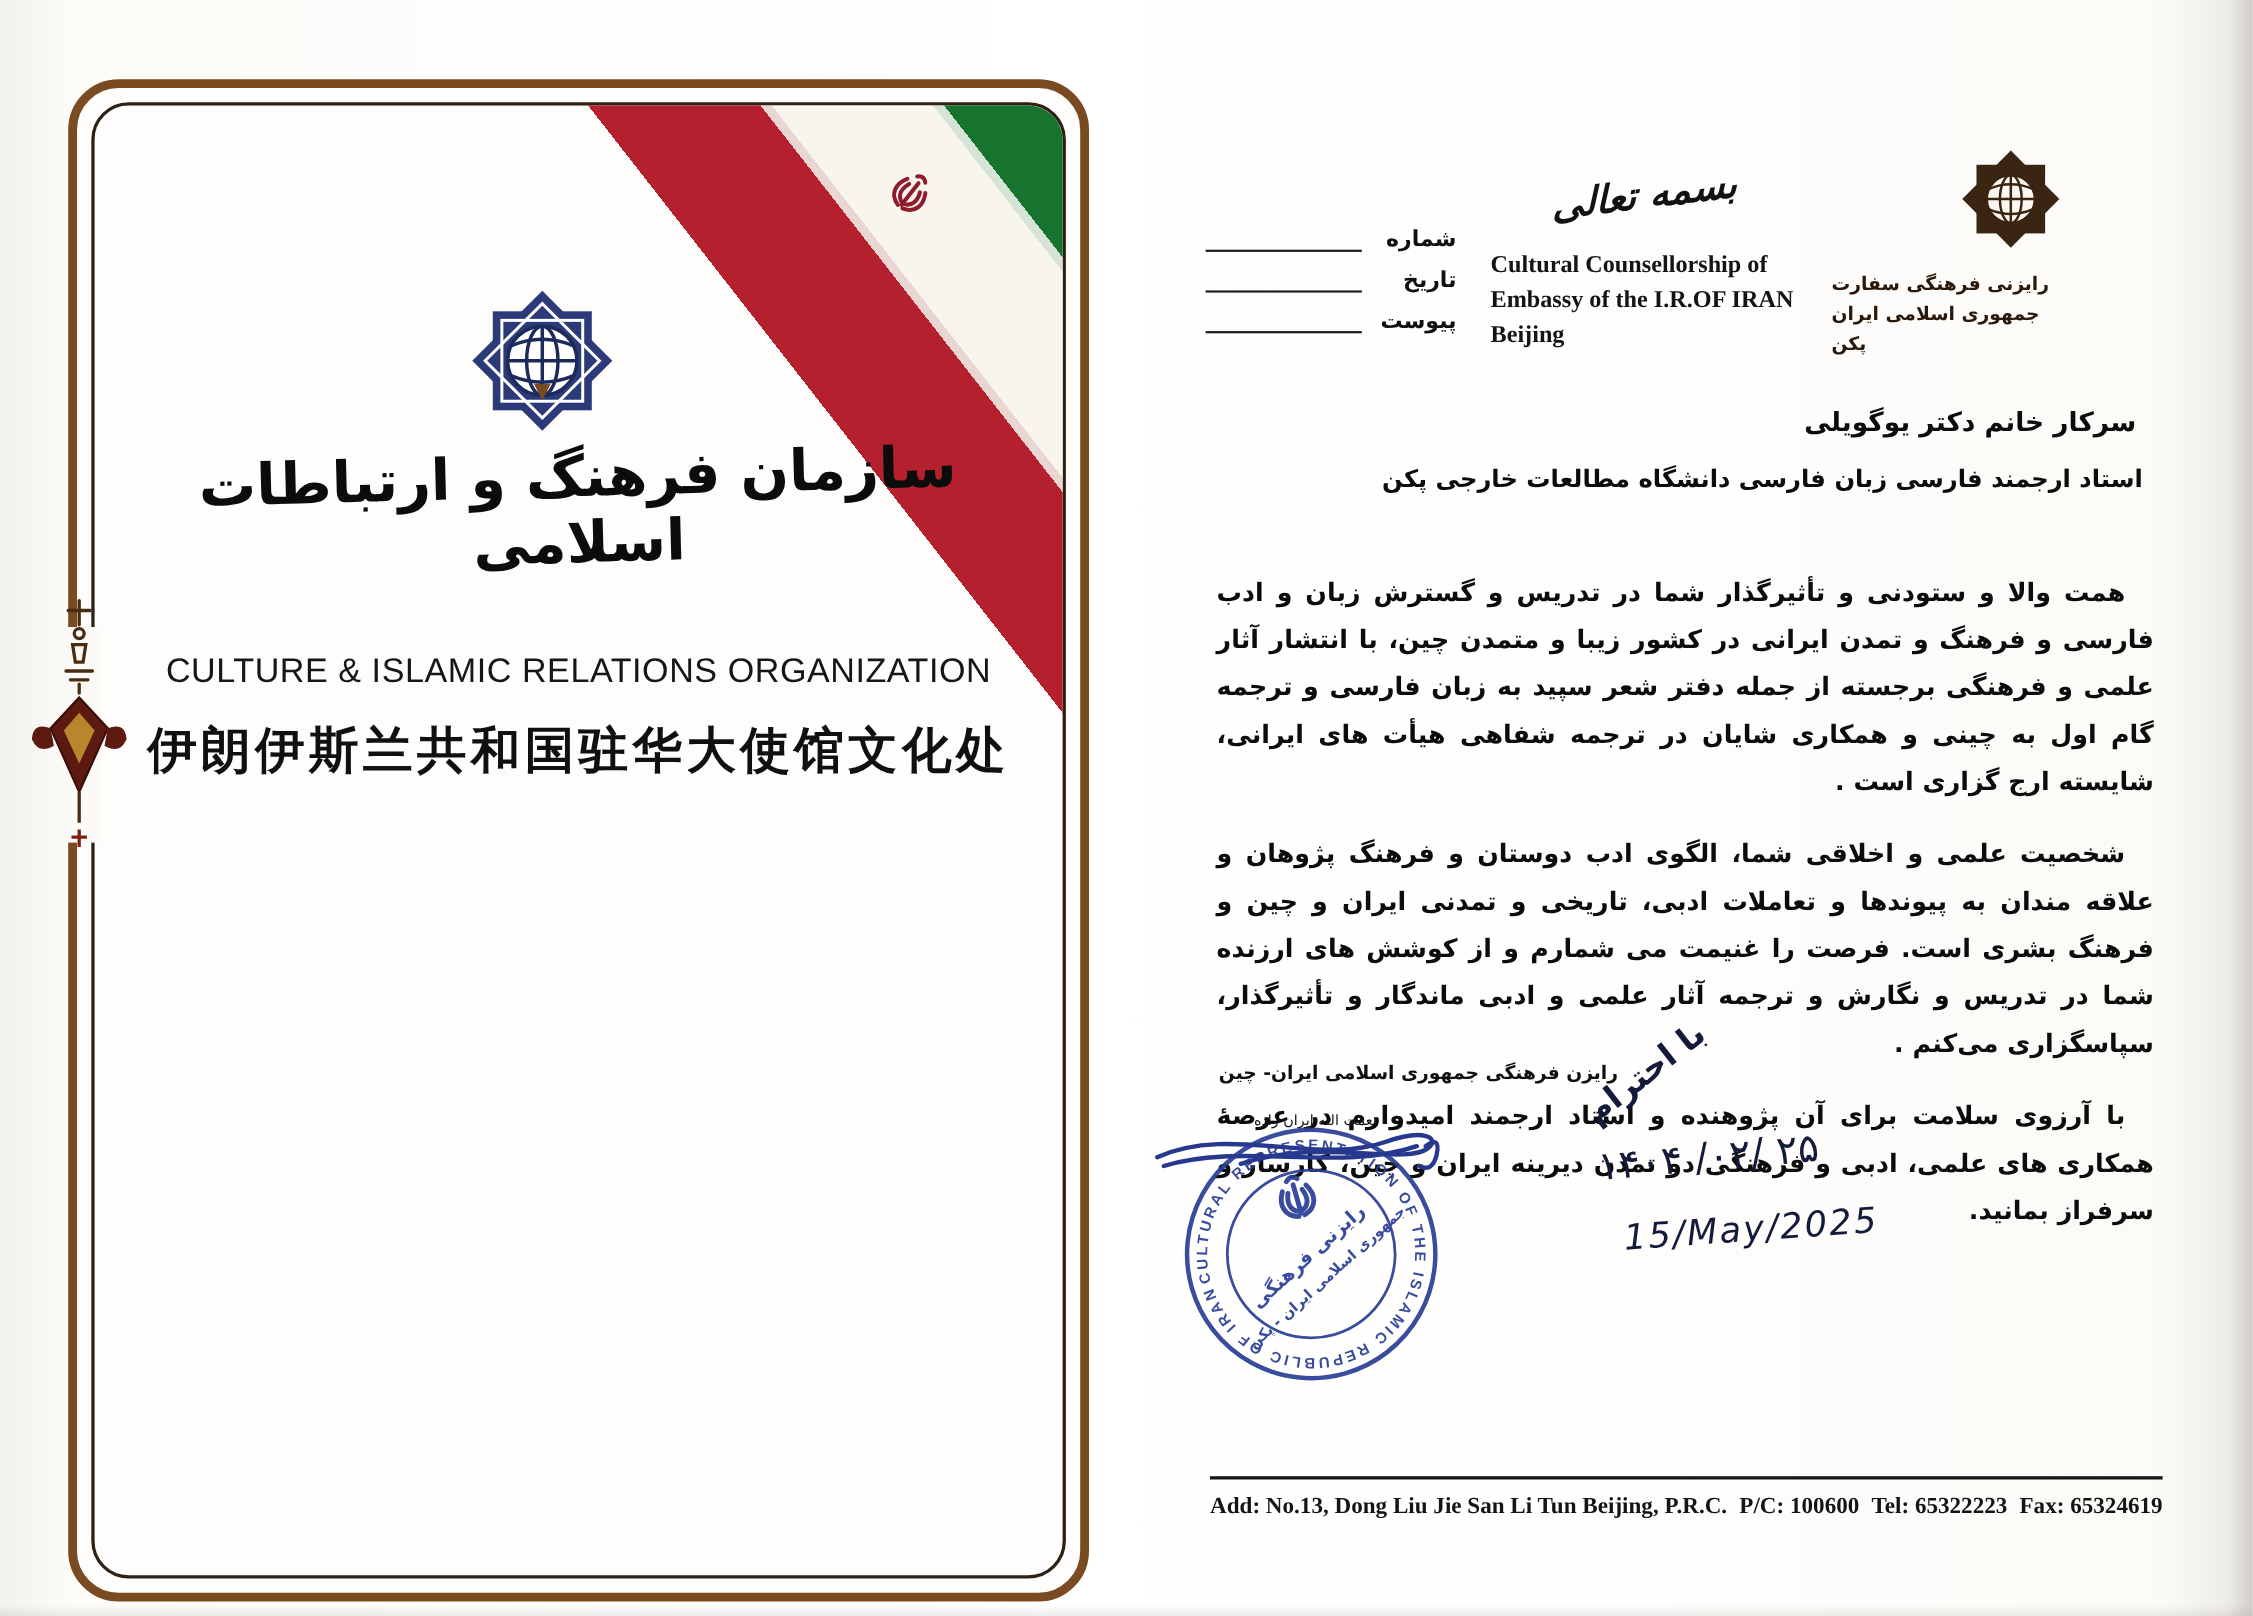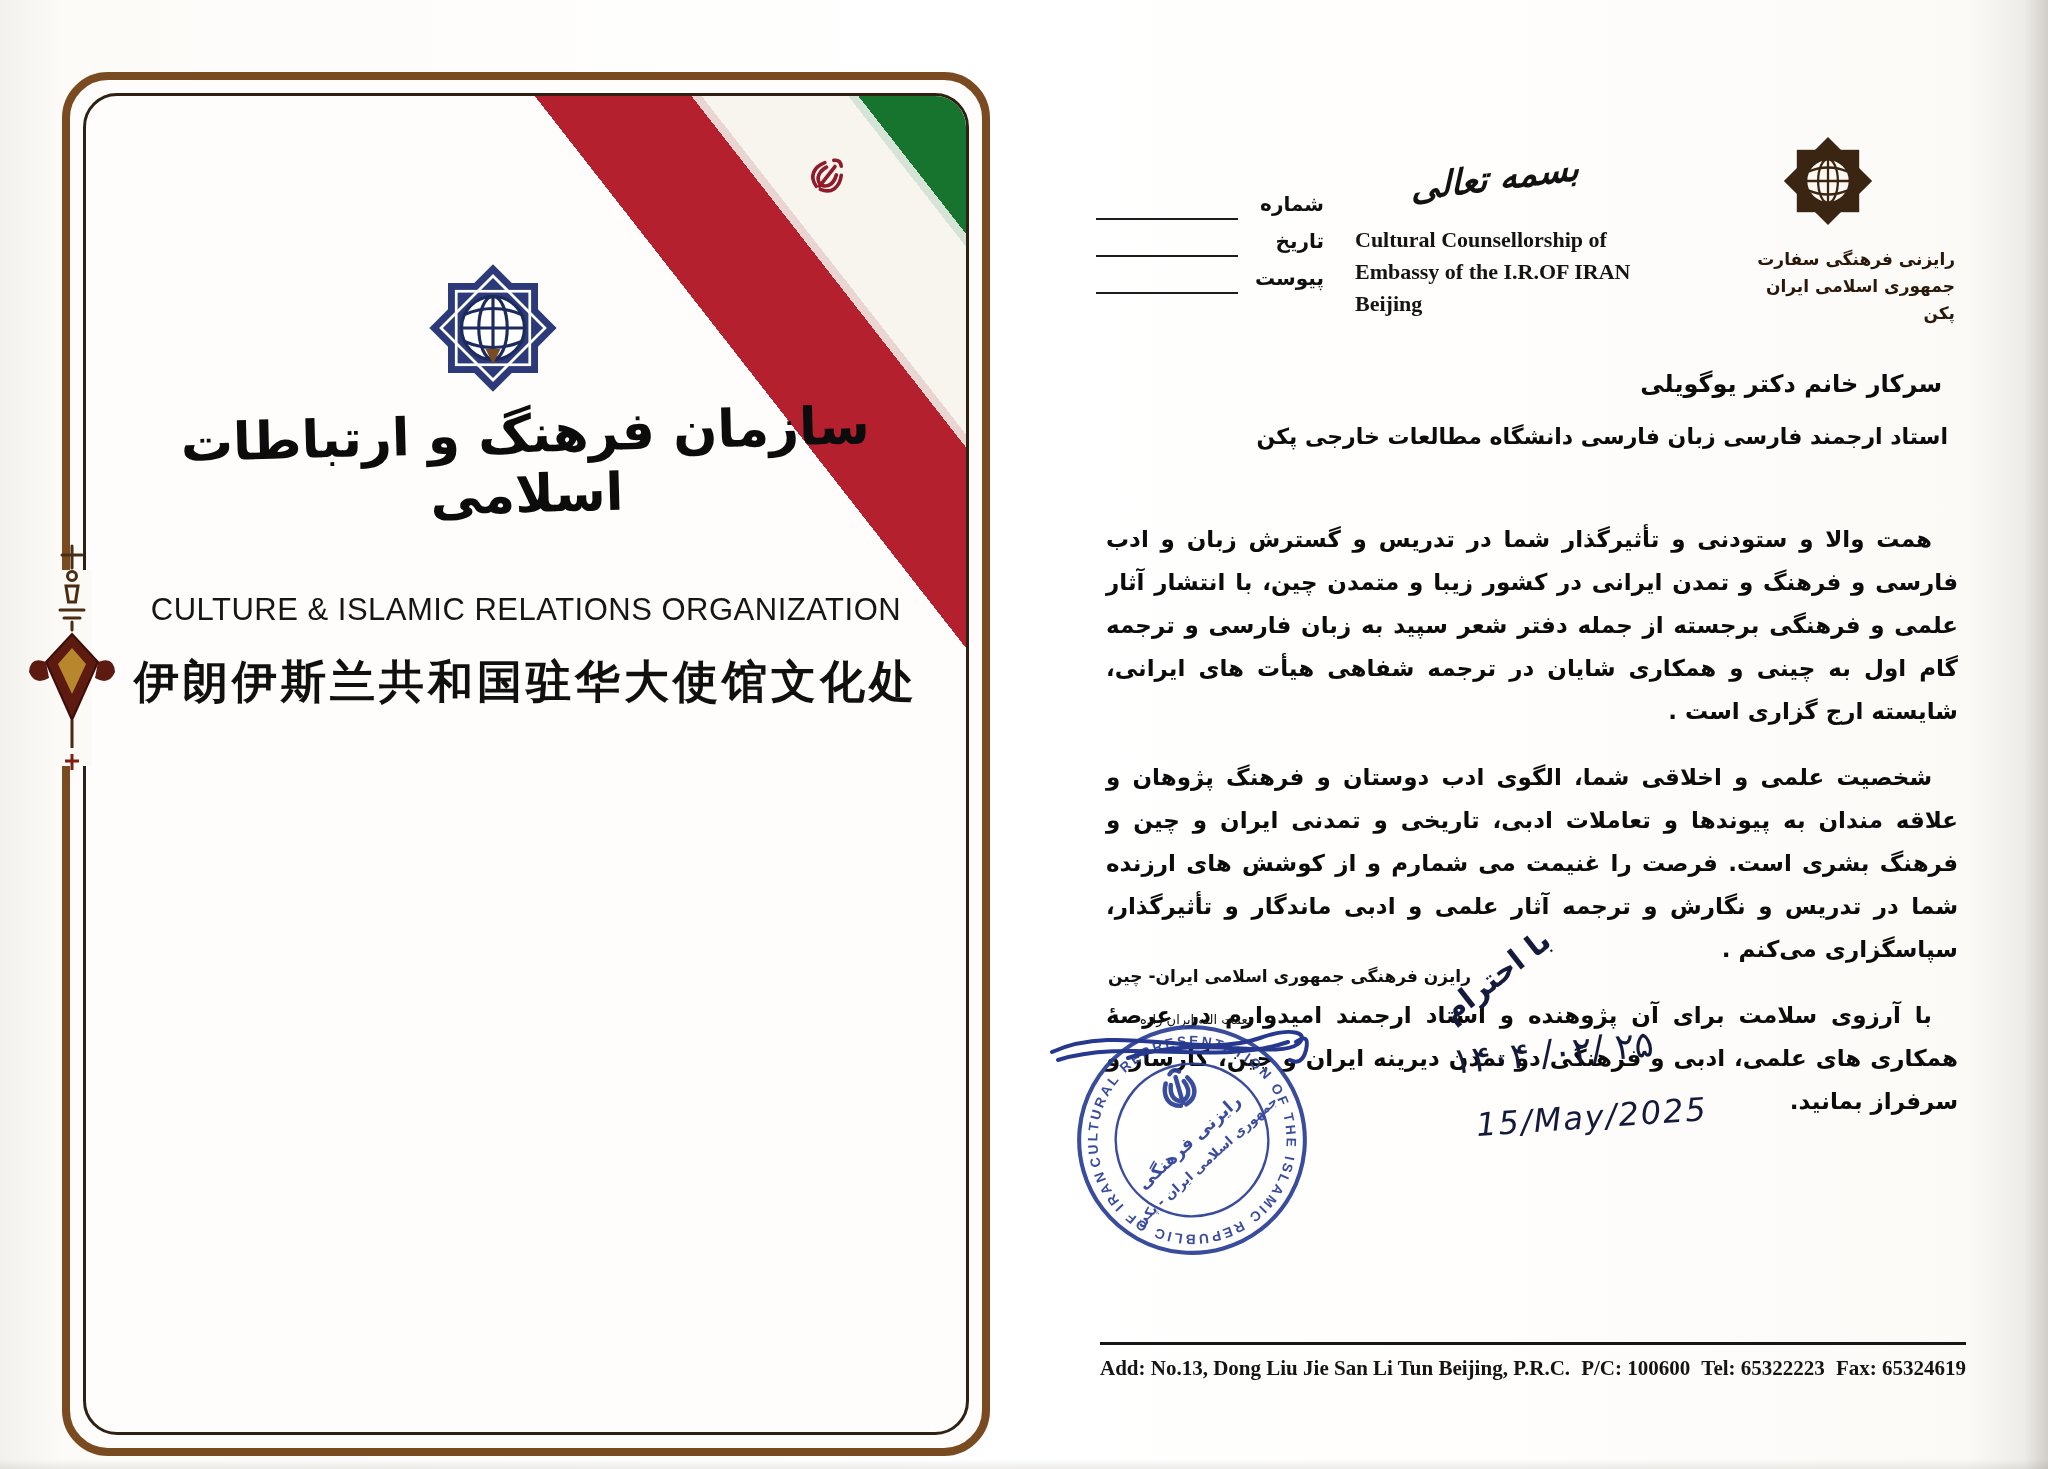--- a/index.html
+++ b/index.html
@@ -45,25 +45,25 @@
     position:absolute;left:371px;top:158px;width:200px;text-align:center;direction:rtl;
     font-size:35px;font-weight:bold;font-style:italic;color:#121212;
     transform:rotate(-7deg) skewX(-6deg);
   }
   .header-en{
     position:absolute;left:331px;top:224px;width:300px;
     font-family:"Liberation Serif",serif;font-weight:bold;font-size:22px;line-height:32px;color:#141414;
   }
   .ciro-logo-brown{position:absolute;left:752px;top:128px;width:104px;height:106px;}
   .header-fa{
-    position:absolute;left:641px;top:246px;width:290px;text-align:right;direction:rtl;
+    position:absolute;left:641px;top:246px;width:290px;text-align:left;direction:rtl;
     font-size:17px;font-weight:bold;line-height:27px;color:#2a180a;
   }
   .ref-block{position:absolute;left:72px;top:192px;width:228px;}
-  .ref-row{display:flex;align-items:flex-start;gap:20px;height:37px;}
+  .ref-row{display:flex;align-items:flex-end;gap:20px;height:37px;}
   .ref-line{flex:1;border-bottom:2px solid #1c1c1c;height:26px;}
   .ref-label{width:66px;font-size:20px;font-weight:bold;direction:rtl;color:#101010;}
   .addressee1{position:absolute;right:106px;top:370px;direction:rtl;font-size:24px;font-weight:bold;color:#0c0c0c;}
   .addressee2{position:absolute;right:100px;top:424px;direction:rtl;font-size:22px;font-weight:bold;color:#0c0c0c;}
   .body{
     position:absolute;left:82px;top:518px;width:852px;direction:rtl;text-align:justify;
     font-size:23px;font-weight:bold;line-height:43px;color:#0c0c0c;
   }
   .body p{margin:0 0 23px 0;text-indent:26px;}
   .sig-title{position:absolute;left:84px;top:966px;direction:rtl;font-size:17px;font-weight:bold;color:#101010;}

